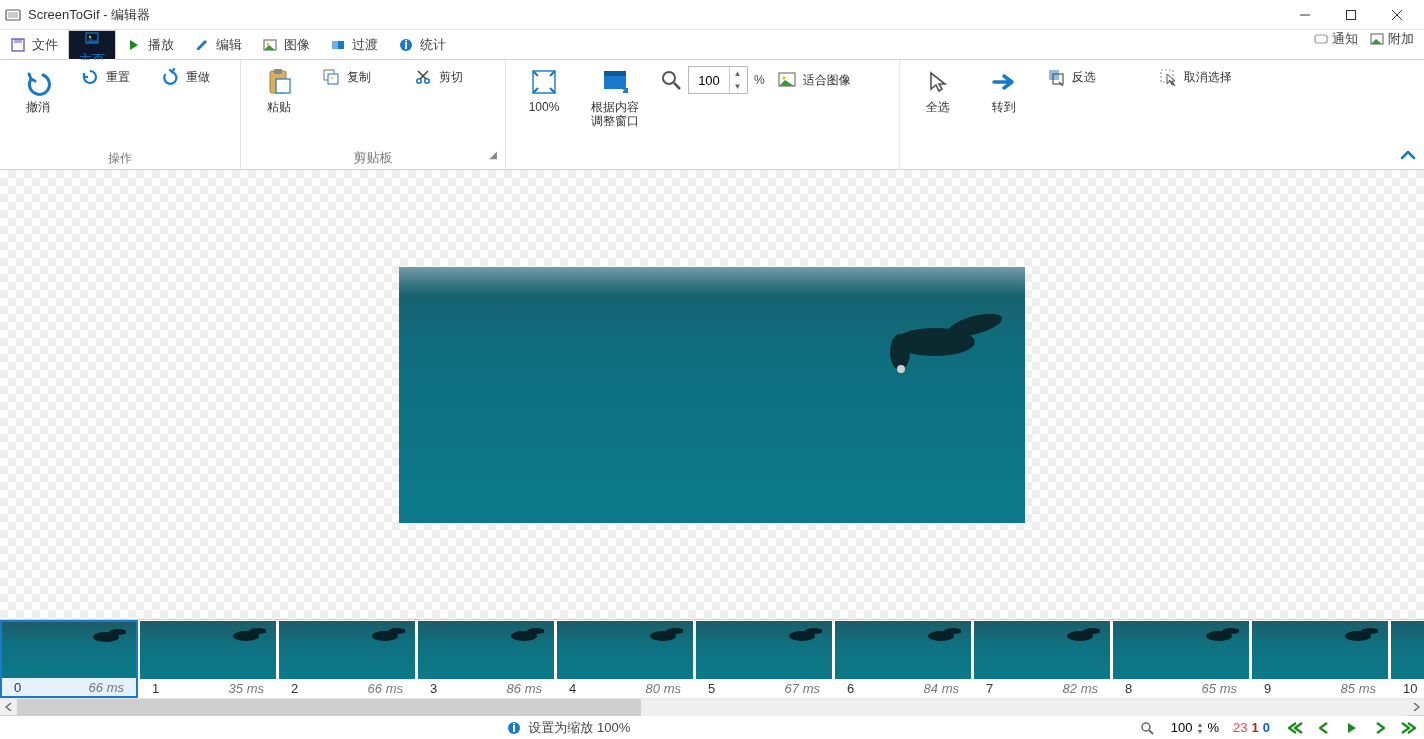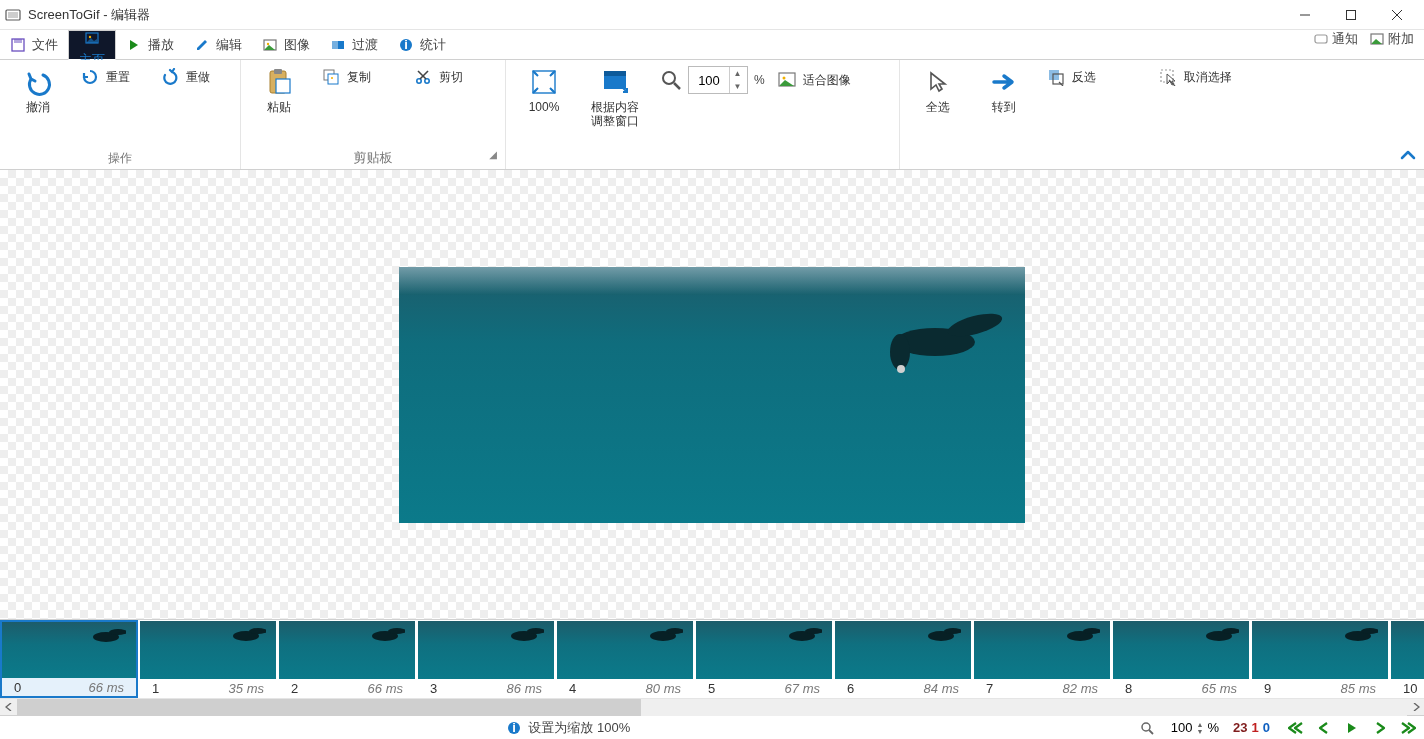--- a/index.html
+++ b/index.html
@@ -79,21 +79,21 @@
 .hscroll .thumb { position: absolute; left: 0; top: 0; height: 17px; width: 624px; background: #cfcfcf; }
 
 
 .status { height: 24px; border-top: 1px solid #d0d0d0; display: flex; align-items: center; padding: 0 4px; gap: 6px; background: #fff; }
 .status .center { flex: 1; display: flex; justify-content: center; align-items: center; gap: 6px; color: #444; }
 .status .right { display: flex; align-items: center; gap: 4px; }
 .status .mag { width: 16px; height: 16px; display: flex; align-items: center; justify-content: center; color: #666; }
 .status .zval { width: 34px; text-align: right; }
 .status .stepper { display: flex; flex-direction: column; }
 .status .stepper span { font-size: 7px; line-height: 7px; color: #666; }
-.status .count-green { color: #7f1d1d; font-weight: 700; }
+.status .count-green { color: #ef4444; font-weight: 400; }
 .status .count-red { color: #c02020; font-weight: 600; }
 .status .count-blue { color: #1060c0; font-weight: 600; }
 .status .navbtn { width: 24px; height: 20px; display: flex; align-items: center; justify-content: center; color: #1a8a1a; cursor: pointer; }
 .status .info-icon { width: 16px; height: 16px; display: flex; align-items:center; justify-content:center; }
 
 svg { display: block; }
 </style>
 </head>
 <body>
 

